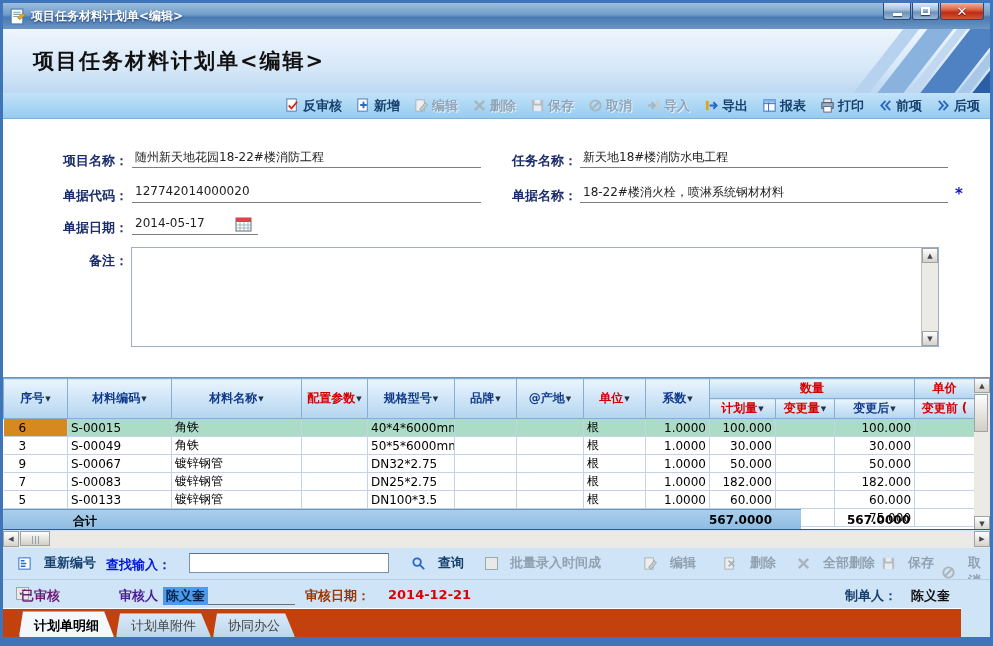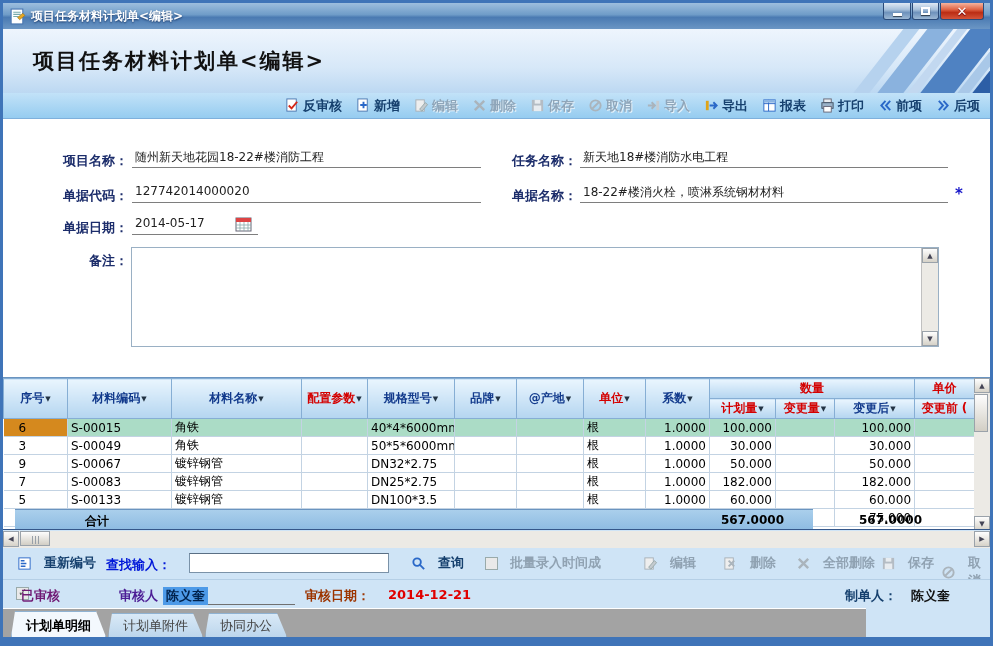--- a/index.html
+++ b/index.html
@@ -65,21 +65,21 @@
     font-size:12px; font-weight:bold; color:#123a8c; height:20px; white-space:nowrap;
     overflow:hidden; padding:0 2px; cursor:default; }
   .gt th.red, .gt td.red { color:#d40000; }
   .sort-ic { font-size:7px; color:#234; vertical-align:1px; margin-left:1px; }
   .gt td { border-right:1px solid #c3d3e3; border-bottom:1px solid #c3d3e3; font-size:12px;
     color:#000; height:16px; white-space:nowrap; overflow:hidden; padding:0 3px; }
   .gt td.num { text-align:right; }
   .gt tr.sel td { background:#abdcc6; }
   .gt tr.sel td.seq { background:#d5891e; }
   .gt td.seq { padding-left:15px; }
-  .total-row { position:absolute; left:12px; bottom:0; width:798px; height:20px;
+  .total-row { position:absolute; left:0; bottom:0; width:798px; height:20px;
     background:linear-gradient(180deg,#aacfec,#8fbce2); border-top:1px solid #6a94c0;
     font-size:12px; font-weight:bold; color:#000;padding-left:36px; }
   .total-row span { position:absolute; top:3px; }
   .grid .vscroll { position:absolute; right:0; top:0; width:16px; height:153px; background:#eceae5; }
   .thumb { position:absolute; background:linear-gradient(#fdfdfd,#d2cec4);
     border:1px solid #9aa2aa; }
 
   
   .hscroll { position:absolute; left:0; top:527px; width:987px; height:19px; background:#cfe4f6; }
   .hbar { position:absolute; left:0; top:1px; width:987px; height:17px; background:#eceae5; }
@@ -103,22 +103,22 @@
   .statusrow { position:absolute; left:0; top:576px; width:987px; height:29px;
     background:#cfe4f6; border-top:1px solid #b5cfe6; }
   .st-label { position:absolute; top:7px; font-size:13px; font-weight:bold; }
   .auditor-wrap { position:absolute; left:160px; top:5px; width:132px;
     border-bottom:1px solid #707070; height:20px; }
   .auditor-val { display:inline-block; background:#4d9ae8; color:#00224c; font-size:13px;
     font-weight:bold; padding:0 3px; }
   .date-red { color:#e00000; }
 
   
-  .tabsbar { position:absolute; left:0; top:605px; width:863px; height:29px;
-    background:#a3a3a3; border-top:1px solid #fff; display:flex; align-items:flex-end; padding-left:8px; }
+  .tabsbar { position:absolute; left:0; top:605px; width:958px; height:29px;
+    background:#c2410c; border-top:1px solid #fff; display:flex; align-items:flex-end; padding-left:16px; }
   .tab { height:24px; padding:3px 14px 0 14px; font-size:13px; color:#444;
     background:linear-gradient(#d9e9f7,#bcd6ec); border:1px solid #8fb2d2; border-bottom:none;
     margin-right:2px; clip-path:polygon(0 100%, 4px 0, calc(100% - 10px) 0, 100% 100%); cursor:default; }
   .tab.active { background:#f3f8fd; font-weight:bold; color:#000; height:26px; padding-top:5px; }
 </style>
 </head>
 <body>
 
 <div class="window">
 

